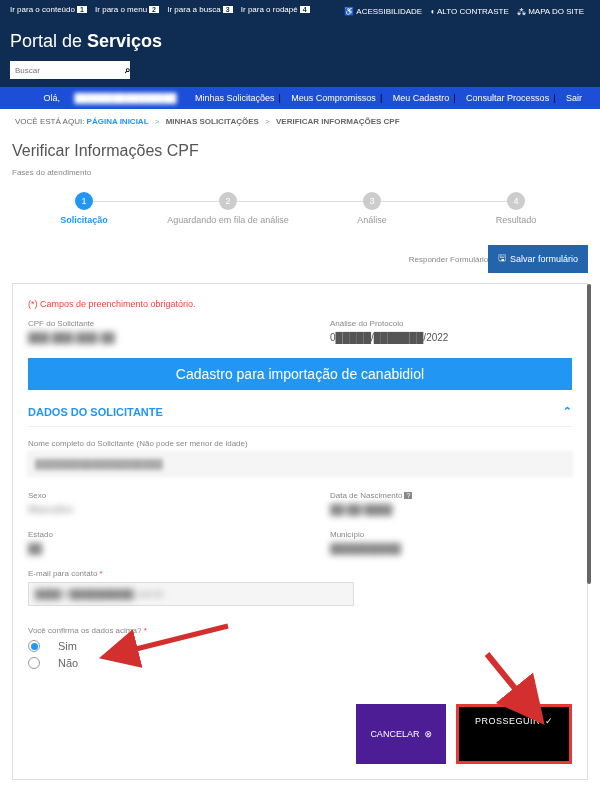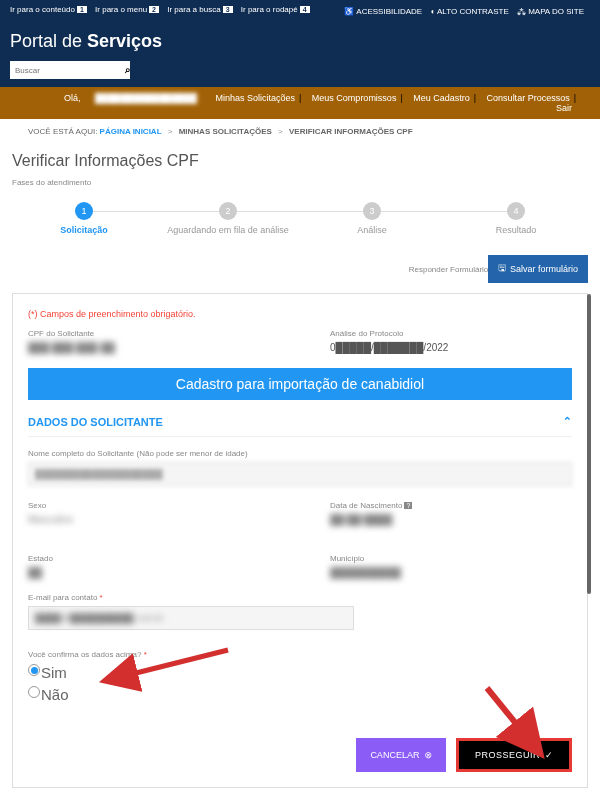--- a/index.html
+++ b/index.html
@@ -6,24 +6,24 @@
 body{width:600px;background:#fff;font-size:10px}
 .topbar{background:#0f2c52;padding:5px 10px;display:flex;justify-content:space-between;color:#fff;font-size:8px}
 .topbar a{color:#fff;text-decoration:none;margin-right:6px}
 .skip-num{background:#fff;color:#0f2c52;padding:0 3px;font-size:7px;font-weight:bold;margin-left:2px}
 .header{background:#0f2c52;padding:5px 10px 8px}
 .logo{color:#fff;font-size:18px;padding:5px 0}
 .logo-bold{font-weight:bold}
 .search-row{display:flex;margin-top:4px}
 .search-box{background:#fff;width:120px;padding:3px 5px;display:flex;align-items:center}
 .search-box input{border:none;flex:1;font-size:8px;outline:none}
-.menubar{background:#a16207;padding:6px 24px;text-align:right;font-size:9px}
+.menubar{background:#1d4ed8;padding:6px 14px;text-align:right;font-size:9px}
 .menubar span{color:#fff;margin-left:4px;padding:0 4px}
 .menubar .greeting{color:#ccc}
-.breadcrumb{padding:8px 28px;font-size:8px;color:#666}
+.breadcrumb{padding:8px 15px;font-size:8px;color:#666}
 .breadcrumb .home{color:#2196f3;font-weight:bold}
 .breadcrumb .sep{color:#999;margin:0 4px}
 .breadcrumb .crumb{color:#666;font-weight:bold}
 .main{padding:0 12px}
 h1{font-size:16px;color:#555;font-weight:normal;margin:8px 0}
 .fases-label{font-size:8px;color:#888;margin:8px 0 15px}
 .steps{display:flex;justify-content:space-around;align-items:flex-start;margin-bottom:20px;position:relative}
 .step{text-align:center;flex:1;position:relative}
 .step-circle{width:18px;height:18px;border-radius:50%;background:#ccc;color:#fff;display:inline-flex;align-items:center;justify-content:center;font-size:9px;margin-bottom:5px}
 .step.active .step-circle{background:#2196f3}
@@ -40,25 +40,25 @@
 .field{flex:1}
 .field-label{font-size:8px;color:#888;margin-bottom:4px;display:block}
 .field-value{font-size:10px;color:#888;filter:blur(3px)}
 .field-value-clear{font-size:10px;color:#555}
 .blue-banner{background:#2196f3;color:#fff;text-align:center;padding:8px;font-size:14px;margin:15px 0 0}
 .section-header{color:#2196f3;font-weight:bold;font-size:11px;padding:15px 0 8px;border-bottom:1px solid #eee;margin-bottom:12px;display:flex;justify-content:space-between;align-items:center}
 .input-box{background:#f5f5f5;border:1px solid #ddd;padding:6px;font-size:9px;color:#aaa;width:100%;filter:blur(2px)}
 .input-box-email{background:#f5f5f5;border:1px solid #ddd;padding:6px;font-size:9px;color:#888;width:60%}
 .req{color:#f44336}
 .radio-group{margin-top:5px}
-.radio-opt{display:flex;gap:1px;margin-bottom:5px;font-size:15px;color:#666}
+.radio-opt{display:flex;gap:18px;margin-bottom:5px;font-size:11px;color:#666}
 .radio{width:12px;height:12px;border:1px solid #999;border-radius:50%;display:inline-flex;align-items:center;justify-content:center}
 .radio.checked::after{content:'';width:7px;height:7px;background:#2196f3;border-radius:50%}
 .actions{display:flex;justify-content:flex-end;gap:10px;margin-top:35px}
-.btn-cancel{background:#8b5cf6;color:#fff;border:none;padding:12px 14px;font-size:9px;cursor:pointer;display:flex;align-items:center;gap:5px}
+.btn-cancel{background:#4c1d95;color:#fff;border:none;padding:25px 14px;font-size:9px;cursor:pointer;display:flex;align-items:center;gap:5px}
 .btn-proceed{background:#000000;color:#fff;border:3px solid #e53935;padding:9px 16px;font-size:9px;cursor:pointer;display:flex;align-items:flex-start;gap:5px;letter-spacing:0.5px}
 .arrow{position:absolute;pointer-events:none}
 .arrow svg{overflow:visible}
 .half{width:48%}
 .collapse-caret{color:#2196f3;font-size:11px}
 .info-icon{background:#888;color:#fff;font-size:7px;padding:0 2px;margin-left:2px}
 </style>
 </head>
 <body>
 
@@ -148,21 +148,21 @@
       <div class="half">
           <span class="field-label">Sexo</span>
           <div class="field-value">Masculino</div>
         </div>
       <div class="half">
           <span class="field-label"><span>Data de Nascimento</span><span class="info-icon">?</span></span>
           <div class="field-value">██/██/████</div>
         </div>
     </div>
 
-    <div class="field-row" style="margin-top:29px">
+    <div class="field-row" style="margin-top:15px">
       <div class="half">
           <span class="field-label">Estado</span>
           <div class="field-value">██</div>
         </div>
       <div class="half">
           <span class="field-label">Município</span>
           <div class="field-value">██████████</div>
         </div>
     </div>
 

